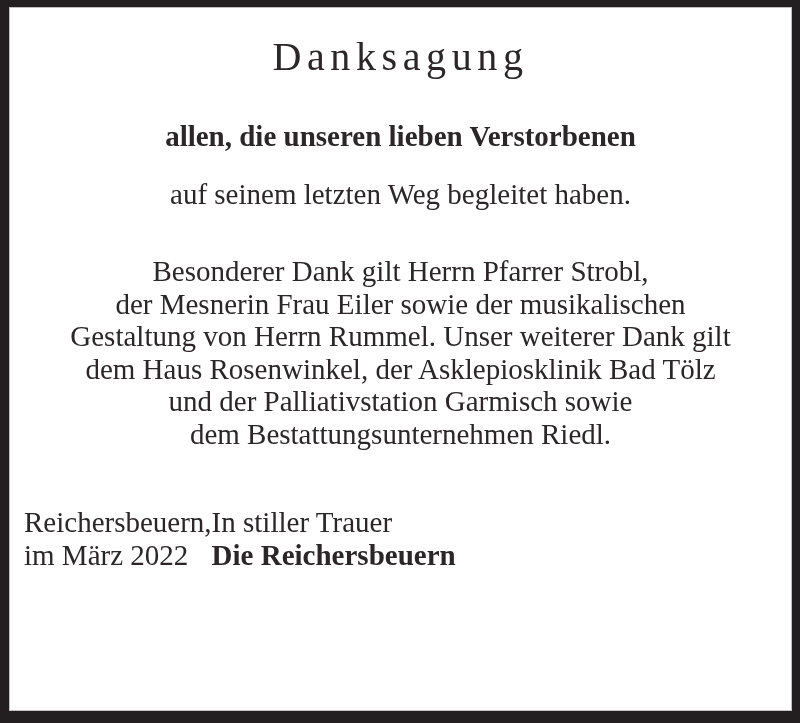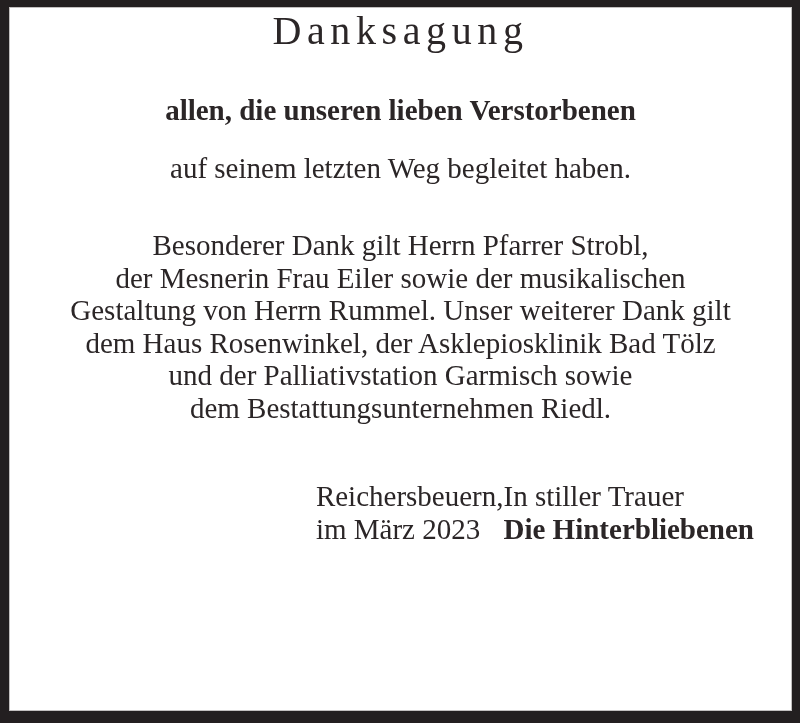--- a/index.html
+++ b/index.html
@@ -16,20 +16,21 @@
     border-color: #231f20;
     border-width: 7px 8px 12px 9px;
     box-shadow: inset 0 0 0 1px #c2bfbf;
     background: #ffffff;
     font-family: "Liberation Serif", "DejaVu Serif", serif;
     color: #2b2627;
     text-align: center;
     overflow: hidden;
   }
   .title {
+    margin-top: 26px;
     font-size: 40px;
     line-height: 48px;
     letter-spacing: 0.14em;
   }
   .intro {
     margin-top: 38px;
     font-size: 29px;
     line-height: 34px;
     font-weight: bold;
   }
@@ -47,21 +48,21 @@
   .thanks {
     margin-top: 44px;
     font-size: 29px;
     line-height: 32.5px;
     white-space: pre-line;
   }
   .footer {
     margin-top: 56px;
     padding: 0 38px 0 15px;
     display: flex;
-    justify-content: flex-end;
+    justify-content: flex-start;
     align-items: flex-start;
     text-align: left;
     font-size: 29px;
     line-height: 33px;
   }
   .mourning .bold {
     font-weight: bold;
   }
 </style>
 </head>
@@ -78,20 +79,20 @@
   <div class="thanks">Besonderer Dank gilt Herrn Pfarrer Strobl,
 der Mesnerin Frau Eiler sowie der musikalischen
 Gestaltung von Herrn Rummel. Unser weiterer Dank gilt
 dem Haus Rosenwinkel, der Asklepiosklinik Bad Tölz
 und der Palliativstation Garmisch sowie
 dem Bestattungsunternehmen Riedl.</div>
 
   <div class="footer">
     <div class="place-date">
       <div>Reichersbeuern,</div>
-      <div>im März 2023</div>
+      <div>im März 2022</div>
     </div>
     <div class="mourning">
       <div>In stiller Trauer</div>
-      <div class="bold">Die Hinterbliebenen</div>
+      <div class="bold">Die Reichersbeuern</div>
     </div>
   </div>
 </div>
 
 </body></html>

